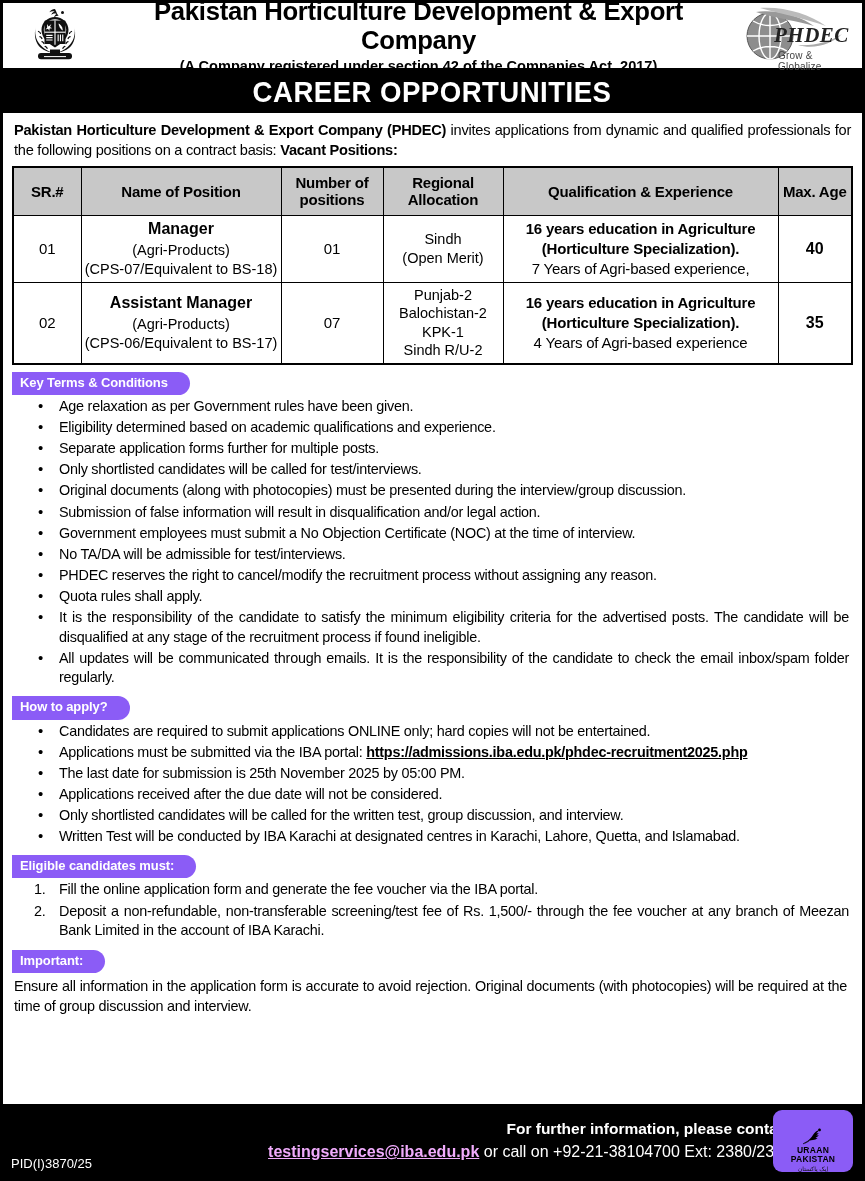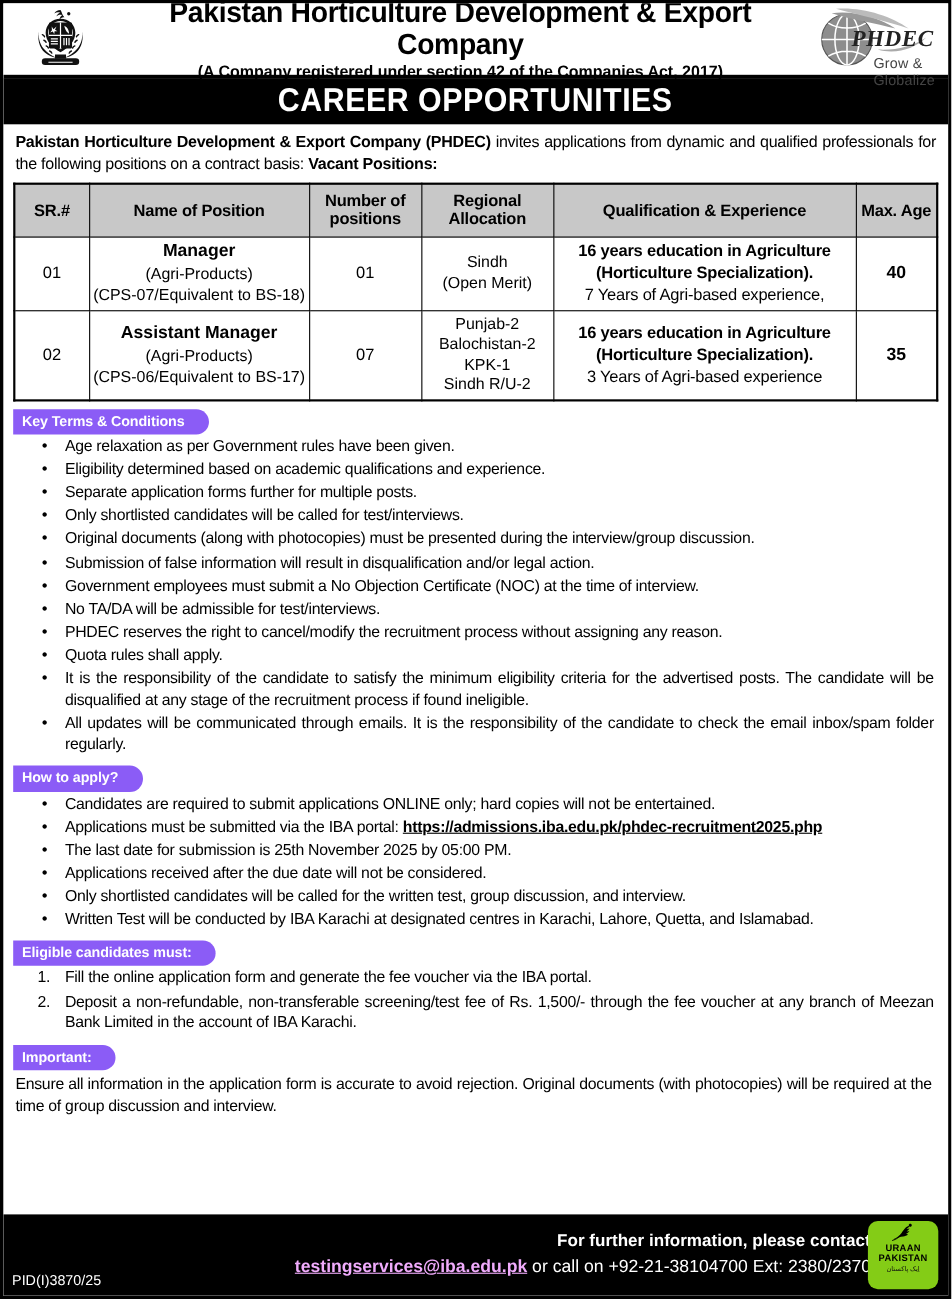--- a/index.html
+++ b/index.html
@@ -42,22 +42,22 @@
     display:flex; align-items:center; justify-content:center;
     position:relative;
   }
   .phdec-text {
     position:absolute; left:40px; top:18px;
     font-size:21px; font-weight:bold; font-style:italic;
     letter-spacing:0.5px; color:#222;
     font-family:"Liberation Serif", serif;
   }
   .phdec-tag {
-    position:absolute; left:60px; top:45px;
-    font-size:13px; color:#444; letter-spacing:0.2px;
+    position:absolute; left:44px; top:45px;
+    font-size:10px; color:#444; letter-spacing:0.2px;
   }
 
   
   .banner {
     background:#000; color:#fff;
     text-align:center;
     height:42px;
     display:flex; align-items:center; justify-content:center;
   }
   .banner span {
@@ -172,23 +172,23 @@
     font-size:13px; color:#fff;
   }
   .footer-center {
     flex:1 1 auto; text-align:right; padding-left:30px; padding-right:30px;
   }
   .footer-l1 { font-size:15.5px; font-weight:bold; line-height:1.3; }
   .footer-l2 { font-size:16px; line-height:1.35; margin-top:2px; }
   .footer-l2 .mail { font-weight:bold; text-decoration:underline; }
   .uraan {
     position:absolute; right:9px; top:50%; transform:translateY(-50%);
-    width:64px; height:62px;
-    background:#84cc16; border-radius:9px;
-    display:flex; flex-direction:column; align-items:center; justify-content:flex-start;
+    width:80px; height:62px;
+    background:#8b5cf6; border-radius:9px;
+    display:flex; flex-direction:column; align-items:center; justify-content:flex-end;
     color:#000;
   }
   .uraan-t1 { font-size:8.5px; font-weight:bold; line-height:1.05; letter-spacing:0.3px; }
   .uraan-t2 { font-size:6px; margin-top:1px; color:#111; }
 </style>
 </head>
 <body>
 
 <div class="page">
 
@@ -293,21 +293,21 @@
             <span>(Agri-Products)</span><br>
             <span>(CPS-06/Equivalent to BS-17)</span>
           </td>
           <td class="num">07</td>
           <td class="reg" style="white-space:pre-line">Punjab-2
 Balochistan-2
 KPK-1
 Sindh R/U-2</td>
           <td class="qual">
             <span class="q-bold">16 years education in Agriculture (Horticulture Specialization).</span>
-            <span class="q-norm">3 Years of Agri-based experience</span>
+            <span class="q-norm">4 Years of Agri-based experience</span>
           </td>
           <td class="age">35</td>
         </tr>
       </tbody>
     </table>
 
     
     <div class="pill">Key Terms &amp; Conditions</div>
     <ul class="bullets">
       <li>Age relaxation as per Government rules have been given.</li>

